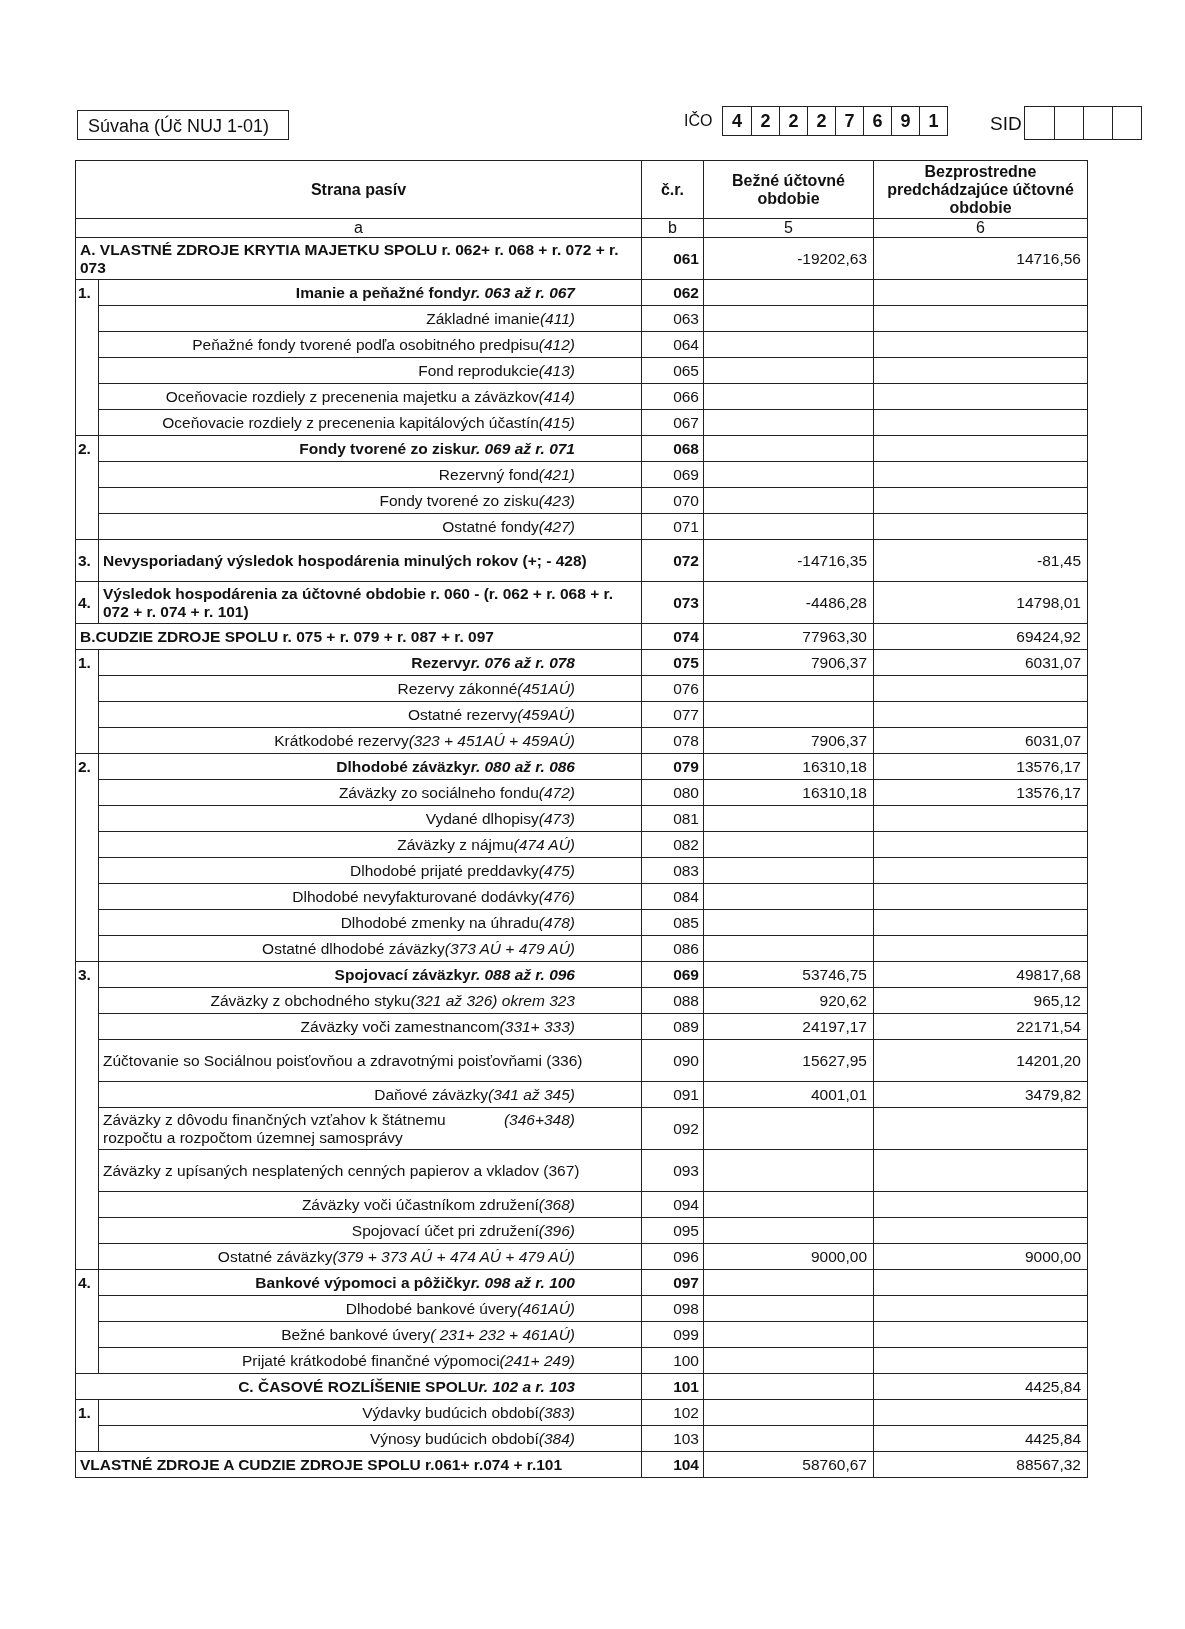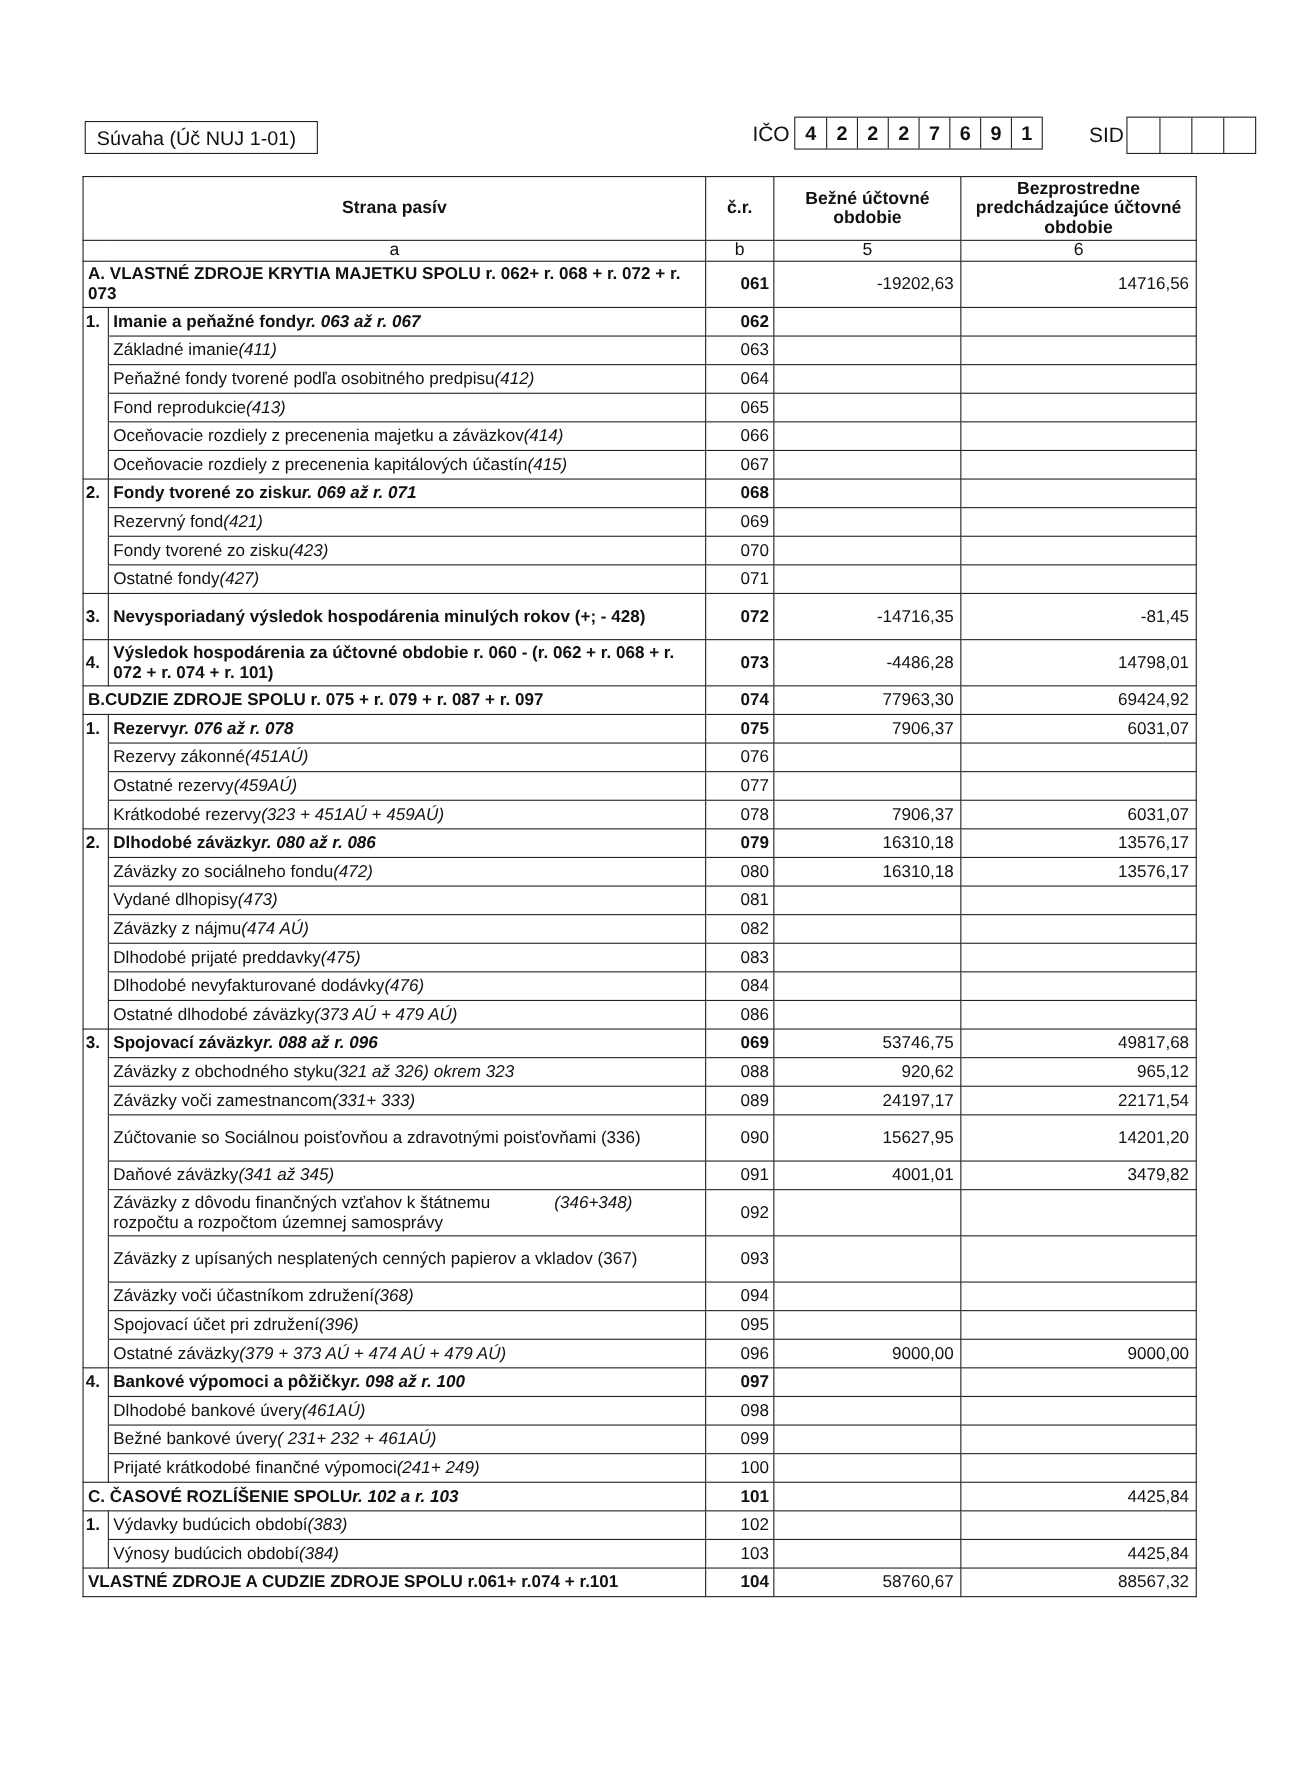--- a/index.html
+++ b/index.html
@@ -1,35 +1,35 @@
 <!DOCTYPE html>
 <html><head>
 <meta charset="utf-8">
 <style>
   html,body{margin:0;padding:0;background:#fff;}
   body{width:1185px;height:1629px;position:relative;font-family:"Liberation Sans",sans-serif;color:#111;overflow:hidden;}
   .title-box{position:absolute;left:77px;top:110px;width:212px;height:30px;border:1.5px solid #222;font-size:18px;line-height:30px;padding-left:10px;box-sizing:border-box;}
-  .ico-label{position:absolute;left:684px;top:112px;font-size:19px;}
+  .ico-label{position:absolute;left:684px;top:112px;font-size:16px;}
   .boxes{position:absolute;top:106px;display:flex;border:1.5px solid #222;}
   .boxes .b{width:28px;height:28px;border-left:1.5px solid #222;font-size:18px;text-align:center;line-height:28px;box-sizing:border-box;}
   .boxes .b:first-child{border-left:none;}
   .ico-boxes{left:722px;}
   .sid-label{position:absolute;left:990px;top:113px;font-size:19px;}
   .sid-boxes{left:1024px;}
   .sid-boxes .b{width:29px;height:32px;}
 
   table.bal{position:absolute;left:75px;top:160px;width:1012px;border-collapse:collapse;table-layout:fixed;font-size:15.5px;}
   table.bal td{border:1.5px solid #222;padding:0 4px;vertical-align:middle;line-height:18px;}
   col.c-n{width:23px;} col.c-t{width:543px;} col.c-r{width:62px;} col.c-5{width:170px;} col.c-6{width:214px;}
   .hdr td{font-weight:bold;text-align:center;font-size:16px;}
   .sub td{text-align:center;height:18px;font-size:16px;}
   .num{text-align:right;}
   .val{text-align:right;padding-right:6px !important;}
   .b{font-weight:bold;}
-  .lbl{display:flex;justify-content:flex-start;}
+  .lbl{display:flex;justify-content:flex-end;}
   .lbl .acc{padding-right:62px;font-style:italic;}
   tr{height:26px;}
   tr.tall{height:42px;}
 </style>
 </head>
 <body>
 
 <div class="title-box">Súvaha (Úč NUJ 1-01)</div>
 
 <div class="ico-label">IČO</div>
@@ -333,20 +333,32 @@
           <div class="lbl">
             <span>Dlhodobé nevyfakturované dodávky</span>
             <span class="acc">(476)</span>
           </div>
         </td>
         <td class="num">084</td>
         <td class="val"></td>
         <td class="val"></td>
       </tr>
       <tr>
+        <td class="b" style="padding: 0px 2px; border-top: none; border-bottom: none;"></td>
+        <td class="">
+          <div class="lbl">
+            <span>Dlhodobé zmenky na úhradu</span>
+            <span class="acc">(478)</span>
+          </div>
+        </td>
+        <td class="num">085</td>
+        <td class="val"></td>
+        <td class="val"></td>
+      </tr>
+      <tr>
         <td class="b" style="padding: 0px 2px; border-top: none;"></td>
         <td class="">
           <div class="lbl">
             <span>Ostatné dlhodobé záväzky</span>
             <span class="acc">(373 AÚ + 479 AÚ)</span>
           </div>
         </td>
         <td class="num">086</td>
         <td class="val"></td>
         <td class="val"></td>

